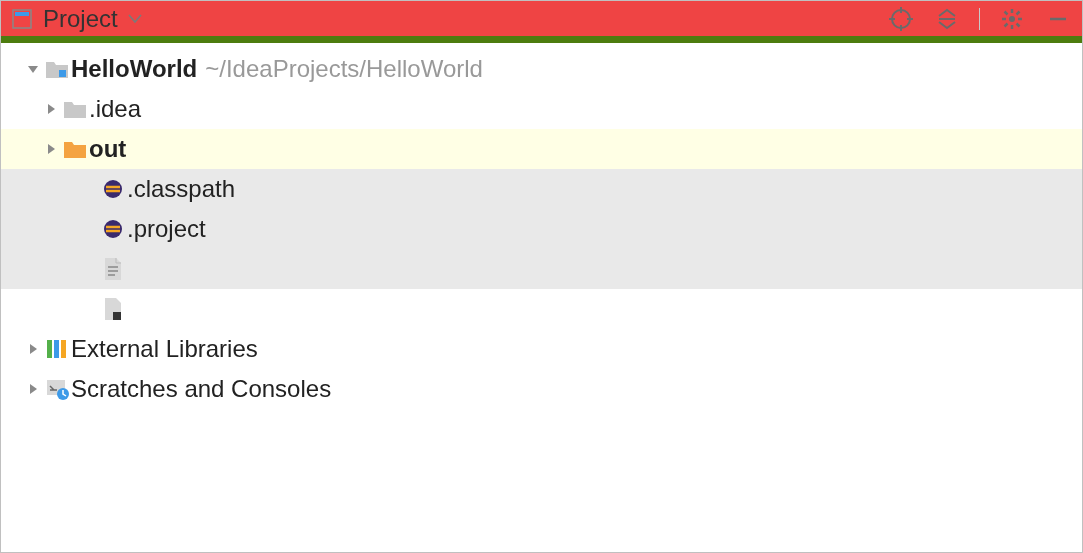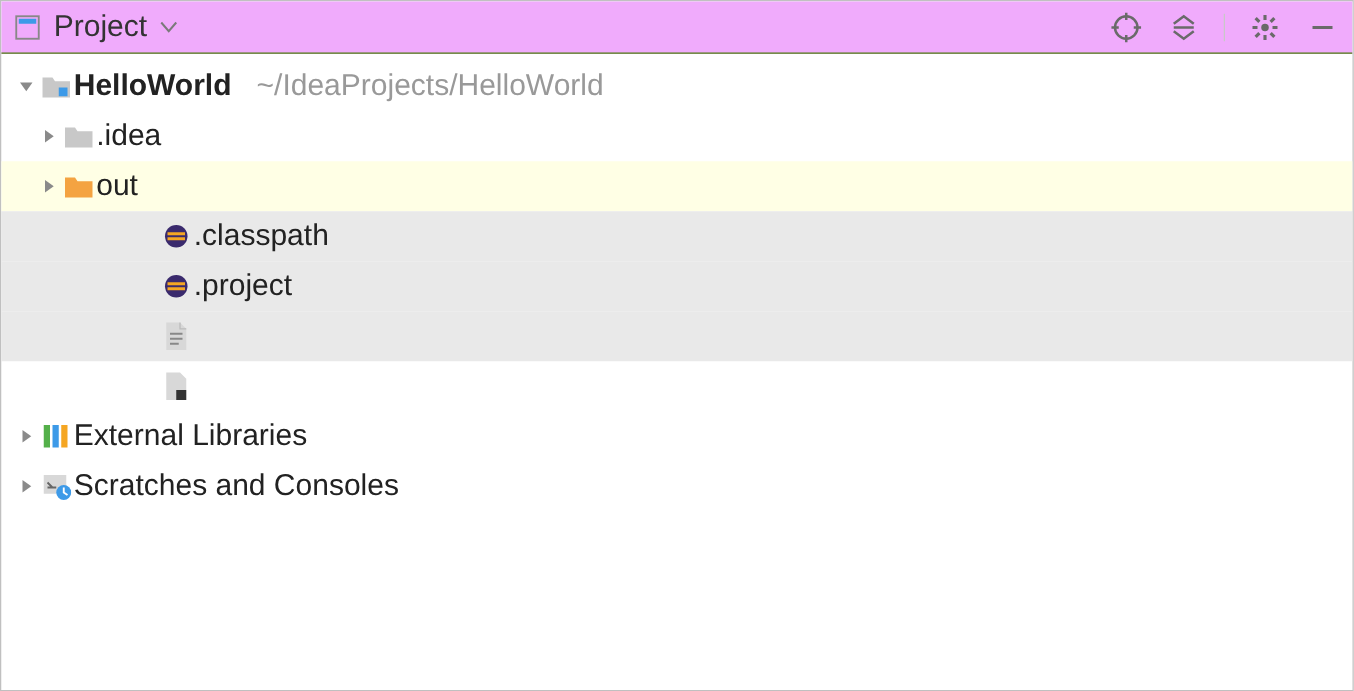--- a/index.html
+++ b/index.html
@@ -7,22 +7,22 @@
       width: 1083px;
       height: 553px;
       font-family: -apple-system, BlinkMacSystemFont, "Segoe UI", sans-serif;
       font-size: 24px;
       background: #fff;
       border: 1px solid #c0c0c0;
       overflow: hidden;
     }
     .toolbar {
       height: 42px;
-      background: #f0abfc;
-      border-bottom: 1px solid #4d7c0f;
+      background: #ef4444;
+      border-bottom: 7px solid #4d7c0f;
       display: flex;
       align-items: center;
       padding: 0 10px;
     }
     .toolbar-left {
       display: flex;
       align-items: center;
       gap: 10px;
     }
     .toolbar-right {
@@ -45,43 +45,43 @@
       cursor: pointer;
       color: #6a6a6a;
     }
     .tree {
       padding: 6px 0;
     }
     .tree-row {
       display: flex;
       align-items: center;
       height: 40px;
-      padding-left: 10px;
+      padding-left: 22px;
       cursor: pointer;
     }
     .tree-row .arrow {
       width: 20px;
       display: inline-flex;
       align-items: center;
       justify-content: center;
       color: #8a8a8a;
       font-size: 18px;
     }
     .tree-row .tree-icon {
       width: 28px;
       display: inline-flex;
       align-items: center;
       justify-content: center;
     }
     .tree-row .label { color: #222; }
-    .tree-row .path-hint { color: #999; margin-left: 20px; }
+    .tree-row .path-hint { color: #999; margin-left: 8px; }
     .row-root .label { font-weight: 700; }
-    .indent-1 { padding-left: 28px; }
-    .indent-2 { padding-left: 106px; }
-    .bg-highlight { background: #ffffe5; }
+    .indent-1 { padding-left: 40px; }
+    .indent-2 { padding-left: 78px; }
+    .bg-highlight { background: #ffffe5; font-weight: bold; }
     .bg-gray { background: #e9e9e9; }
     .no-arrow .arrow { visibility: hidden; }
   </style>
 </head>
 <body>
 
 <div class="toolbar">
   <div class="toolbar-left">
     <span class="project-icon">
       <svg width="22" height="22" viewBox="0 0 22 22">

